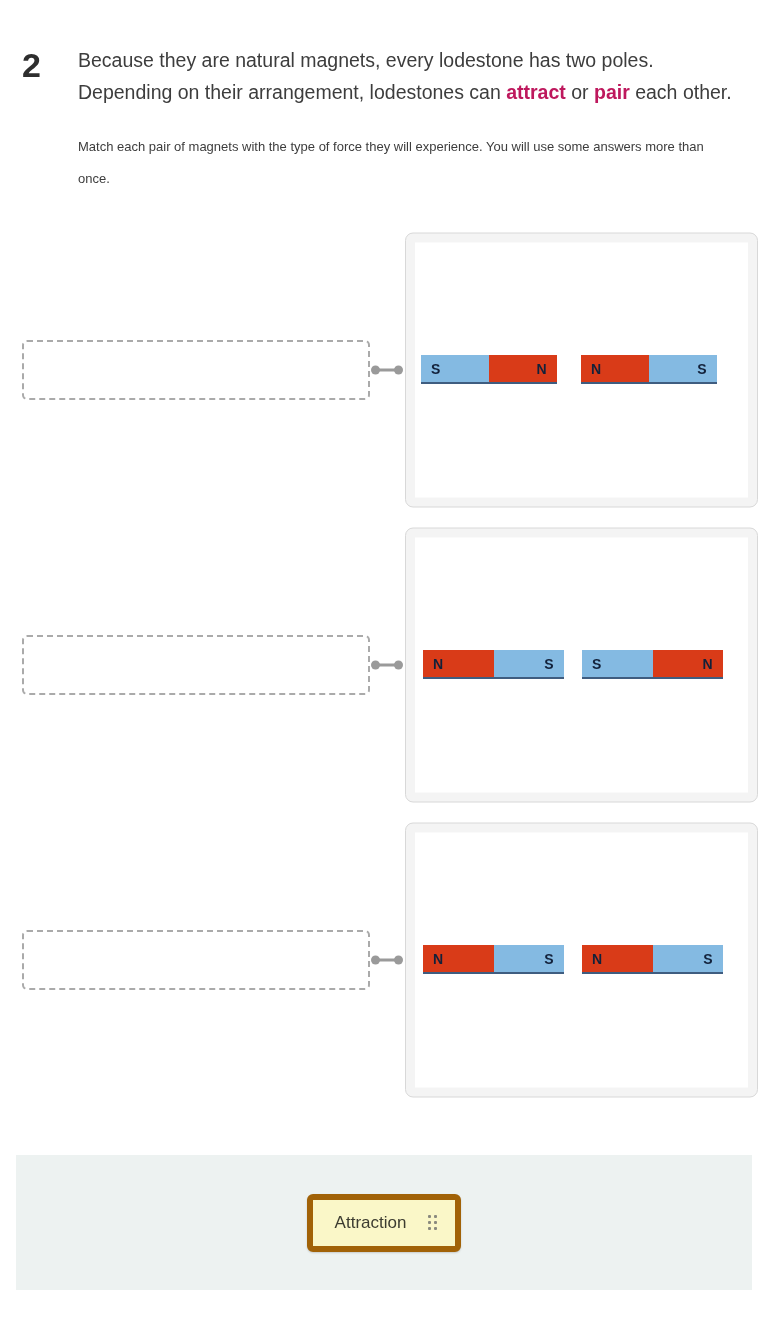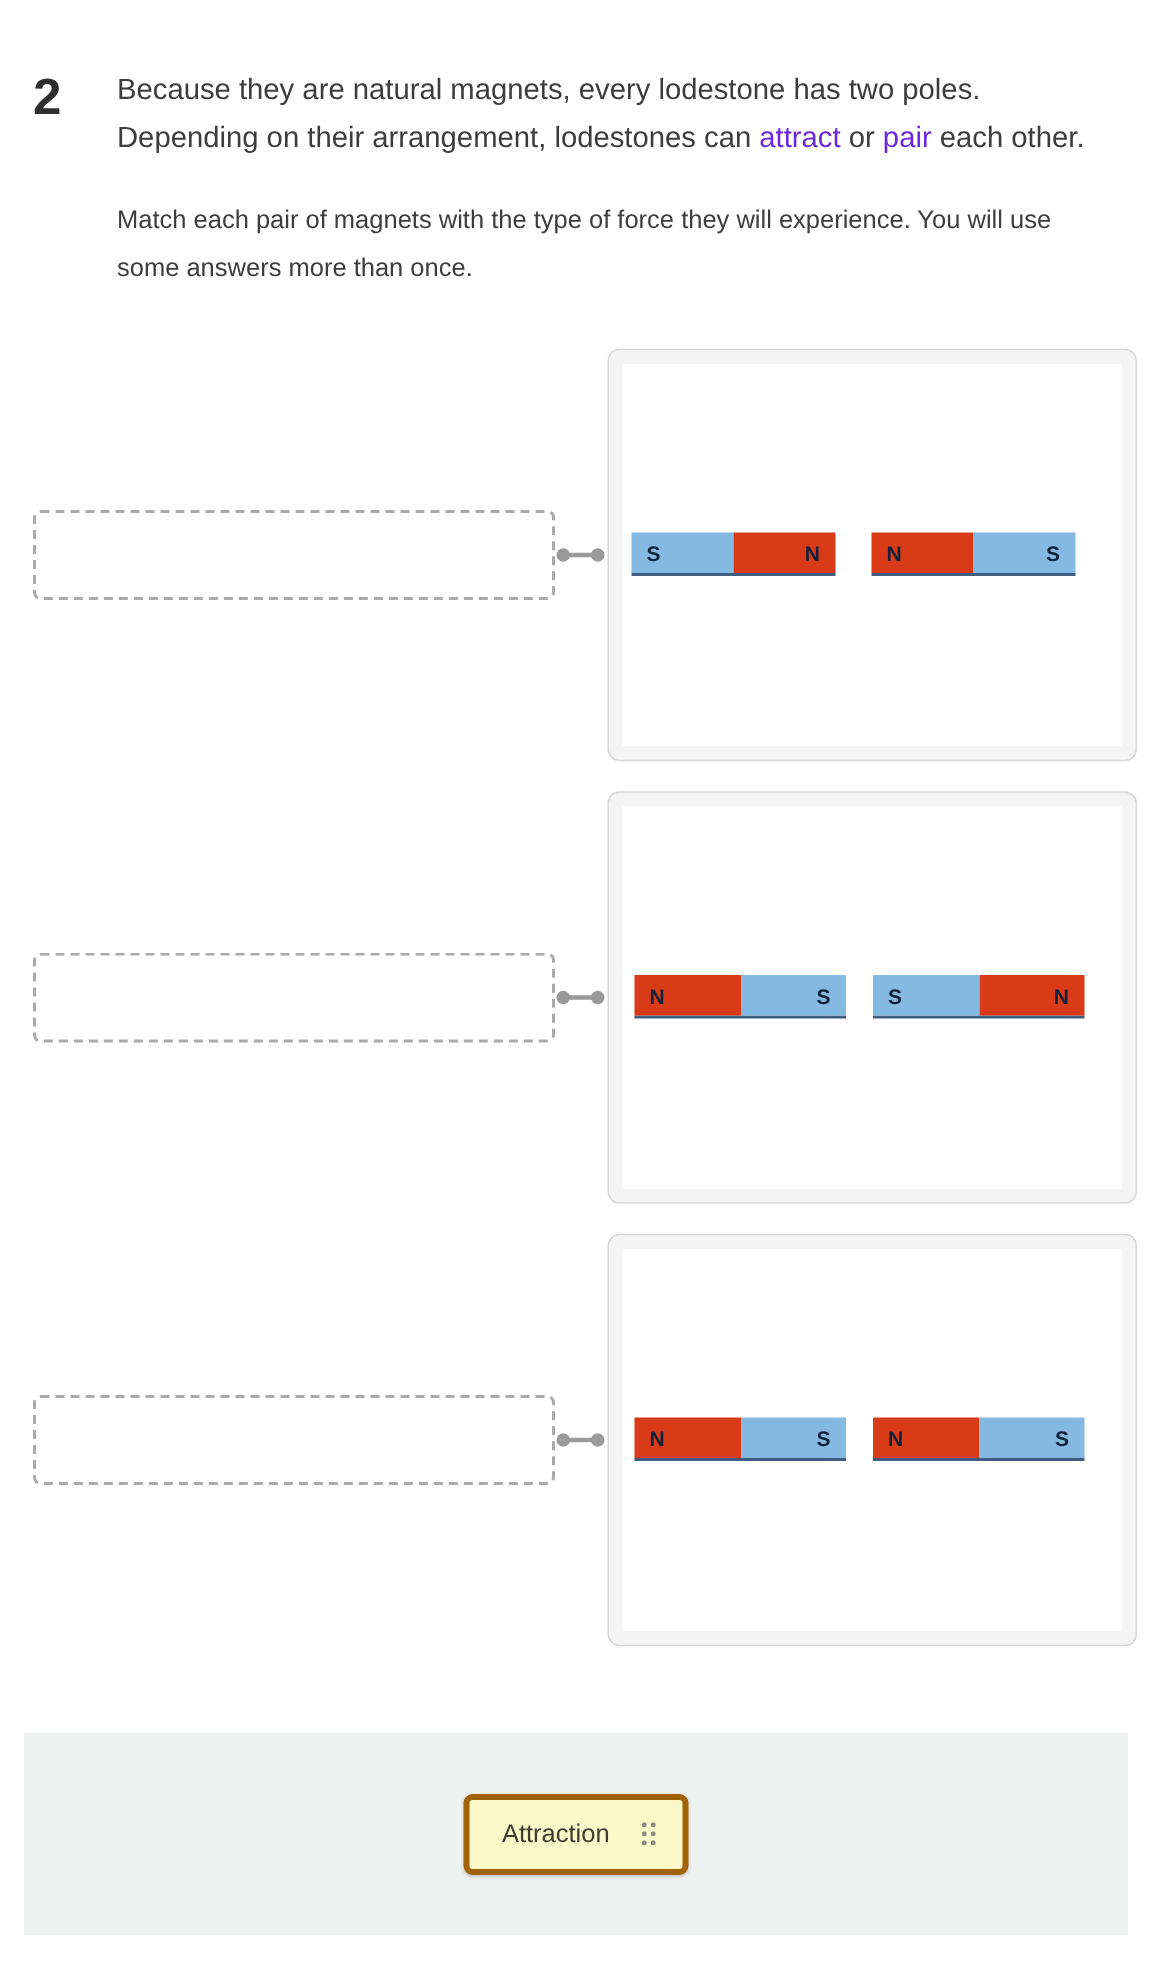--- a/index.html
+++ b/index.html
@@ -30,24 +30,24 @@
     padding-top: 4px;
   }
 
   .question-body { flex: 1 1 auto; max-width: 660px; }
 
   .question-text {
     font-size: 19.5px;
     line-height: 32px;
     color: #3d3d3d;
   }
-  .question-text b { font-weight: normal; color: #6d28d9; }
+  .question-text b { font-weight: bold; color: #be185d; }
 
   .question-instruction {
-    font-size: 17px;
+    font-size: 13px;
     line-height: 32px;
     color: #3d3d3d;
     margin-top: 23px;
   }
 
   
   .match-area { margin-top: 27px; }
 
   .match-row {
     position: relative;
@@ -159,21 +159,21 @@
     height: 135px;
     background: #edf2f1;
     display: flex;
     align-items: center;
     justify-content: center;
     gap: 24px;
   }
 
   .answer-tile {
     background: #faf7c8;
-    border: 4px solid #a16207;
+    border: 6px solid #a16207;
     border-radius: 6px;
     padding: 13px 18px 13px 22px;
     display: flex;
     align-items: center;
     gap: 22px;
     font-size: 17px;
     color: #3c3c30;
     box-shadow: 0 1px 2px rgba(0,0,0,.16);
     cursor: grab;
   }

